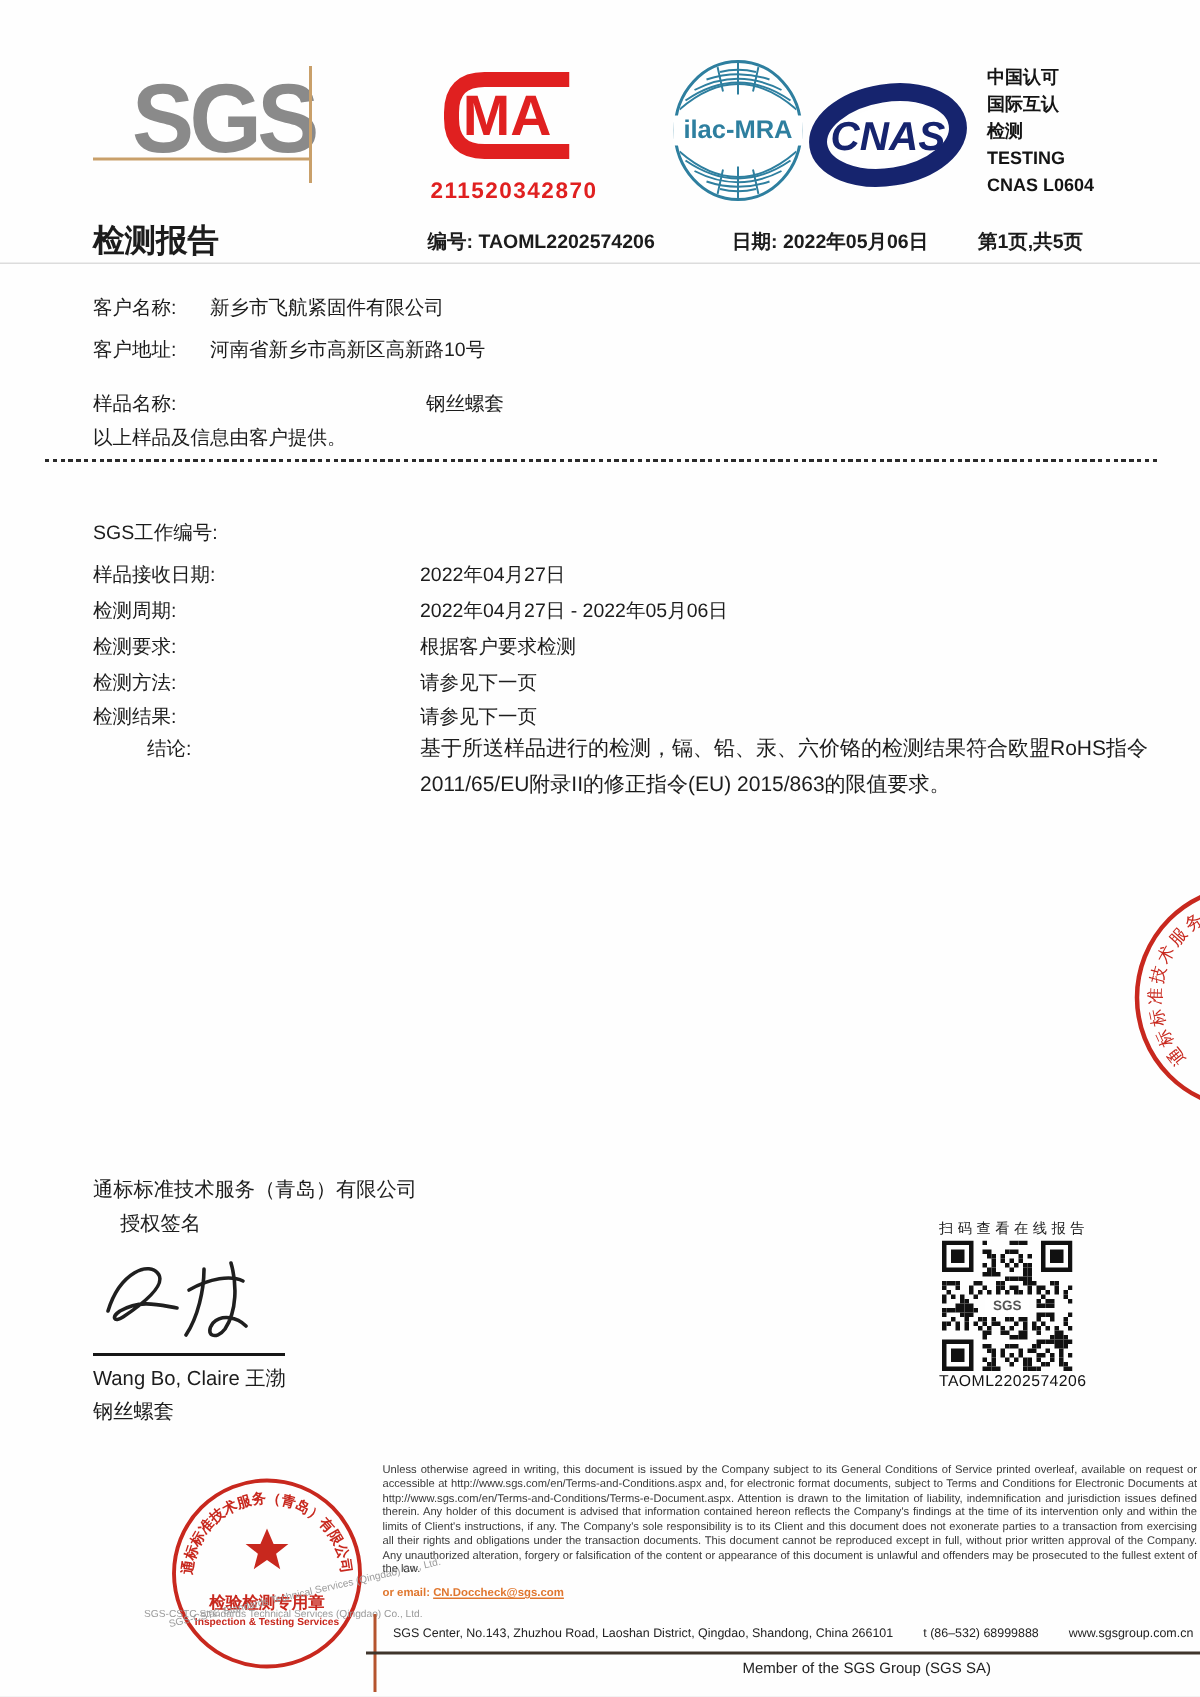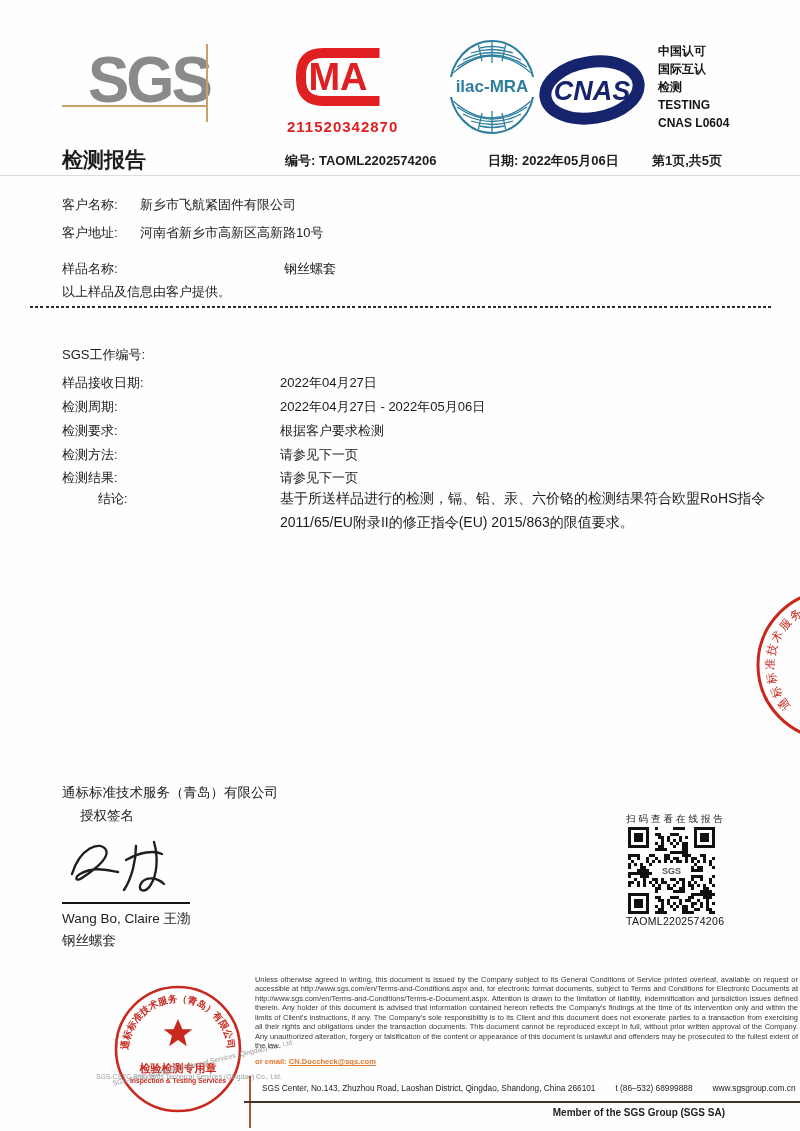--- a/index.html
+++ b/index.html
@@ -35,21 +35,21 @@
   .qr-text { font-size:10.5px; color:#111; letter-spacing:0.3px; }
 
   
   .overlay-en { font-size:6.8px; color:#9b9b9b; white-space:nowrap; }
 
   
   .legal { font-size:7.45px; line-height:1.27; color:#3a3a3a; text-align:justify; }
   .attention { font-size:7.6px; line-height:1.3; color:#e0772f; font-weight:bold; }
   .attention .u { text-decoration:underline; }
   .addr-row { font-size:8.3px; color:#222; display:flex; gap:20px; white-space:nowrap; }
-  .member { font-size:10px; font-weight:700; color:#222; text-align:right; }
+  .member { font-size:10px; font-weight:400; color:#222; text-align:left; }
 </style>
 </head>
 <body>
 
 <div class="page">
 
   <div class="abs" style="left:88px; top:44px;">
     <div class="sgs-word">SGS</div>
   </div>
   <div class="abs tanline" style="left:62px; top:105px; width:146px; height:2px;"></div>

